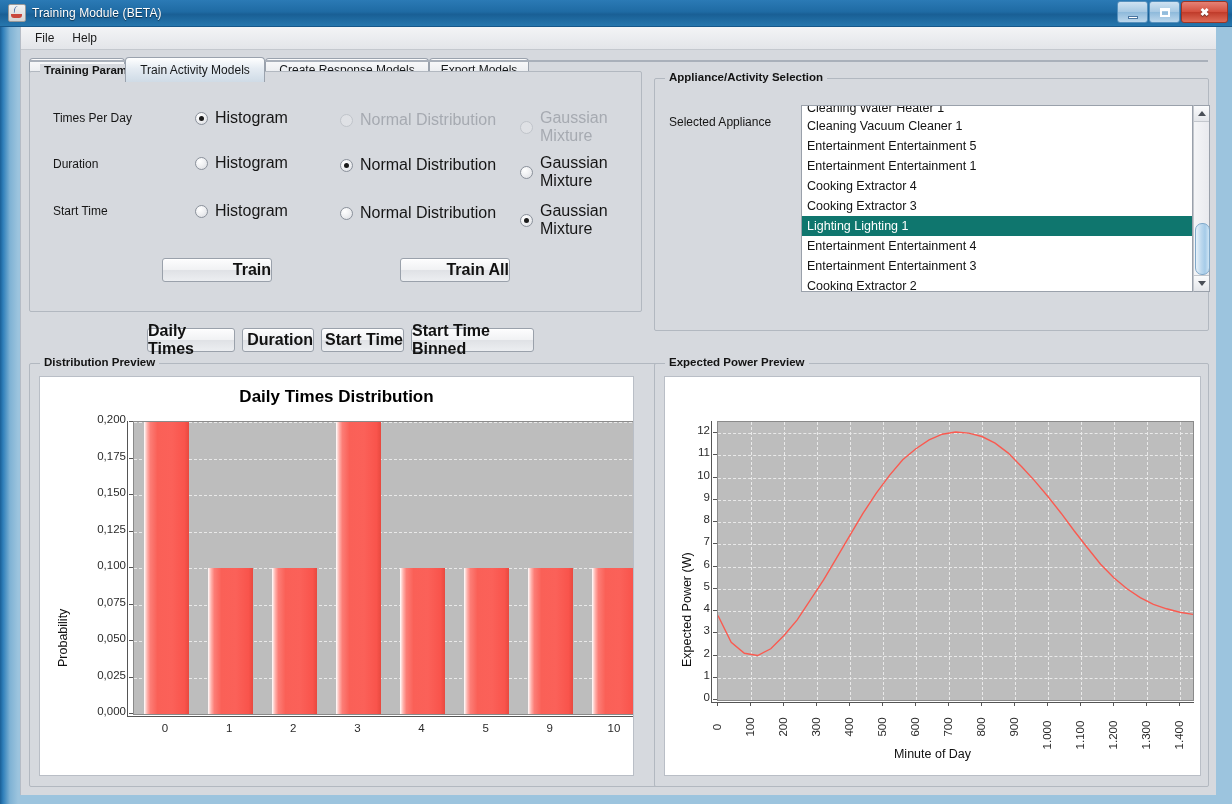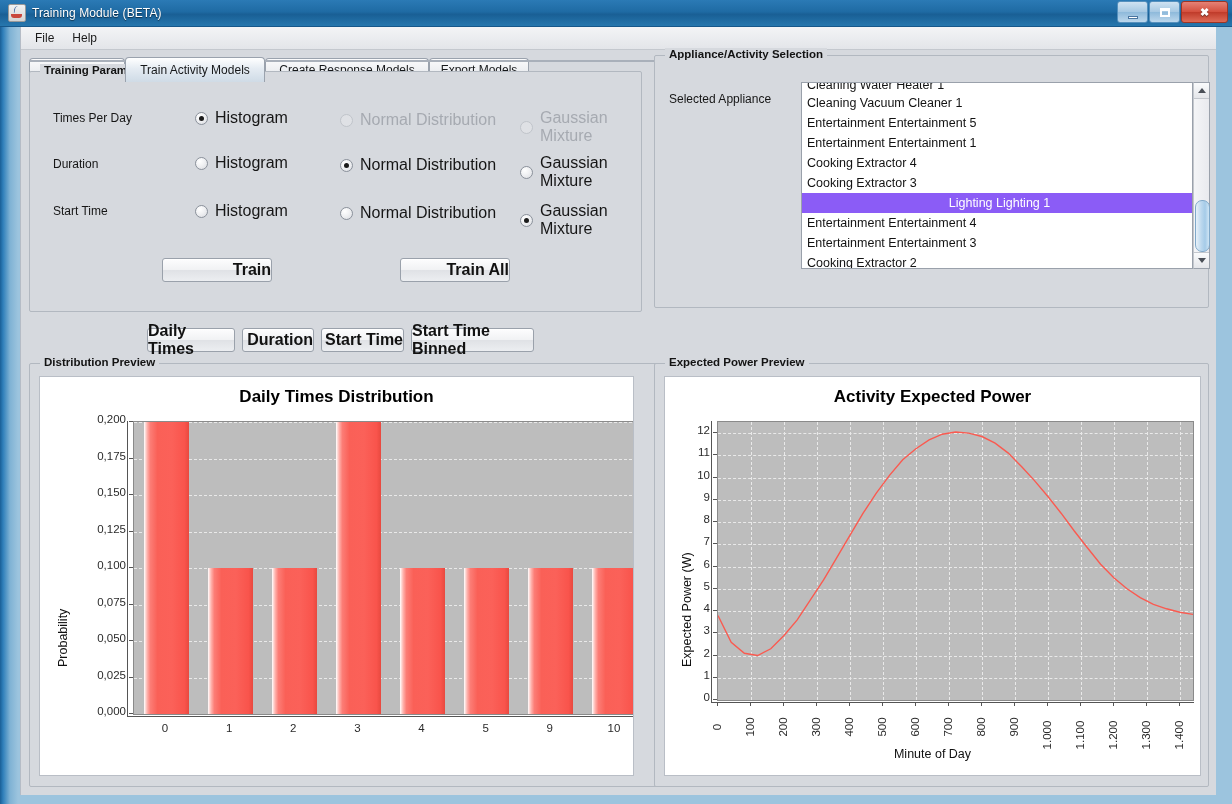--- a/index.html
+++ b/index.html
@@ -133,21 +133,21 @@
 
   
   .listbox {
     position:absolute; box-sizing:border-box;
     background:#fff; border:1px solid #9aa1ab; overflow:hidden;
   }
   .listitem {
     height: 20px; line-height: 20px; padding-left: 5px;
     font-size: 12.5px; color:#121212; white-space: nowrap; overflow:hidden;
   }
-  .listitem.sel { background:#8b5cf6; color:#fff;text-align:center; }
+  .listitem.sel { background:#0f766e; color:#fff; }
   .listitem.clip { height: 10px; line-height: 4px; overflow:hidden; }
 
   .vscroll {
     position:absolute; box-sizing:border-box; width: 17px;
     background: linear-gradient(to right,#f4f5f7,#e9eaee);
     border:1px solid #9aa1ab; border-left:1px solid #c3c7cd;
   }
   .vsbtn {
     position:absolute; left:0; width:15px; height:15px;
     background: linear-gradient(to bottom,#fafbfc,#e4e6ea);
@@ -277,21 +277,21 @@
       </div>
 
       <div class="btn" style="left:132px; top:186px; width:110px; height:24px;">
         <span>Train</span>
       </div>
       <div class="btn" style="left:370px; top:186px; width:110px; height:24px;">
         <span>Train All</span>
       </div>
     </div>
 
-    <div class="panel" style="left:633px; top:28px; width:555px; height:253px;">
+    <div class="panel" style="left:633px; top:51px; width:555px; height:253px;">
       <div class="ptitle">Appliance/Activity Selection</div>
 
       <div class="row-label" style="left:14px; top:36px;">Selected Appliance</div>
 
       <div class="listbox" style="left:146px; top:26px; width:392px; height:187px;">
         <div class="listitem clip">Cleaning Water Heater 1</div>
         <div class="listitem">Cleaning Vacuum Cleaner 1</div>
         <div class="listitem">Entertainment Entertainment 5</div>
         <div class="listitem">Entertainment Entertainment 1</div>
         <div class="listitem">Cooking Extractor 4</div>
@@ -382,21 +382,20 @@
           <div class="xtick" style="left: 541.875px; width: 64.125px; top: 345px;">10</div>
           <div class="tickmark" style="left: 87px; top: 339px; width: 525px; height: 1px;"></div>
           <div class="tickmark" style="left: 87px; top: 44px; width: 1px; height: 296px;"></div>
         </div>
     </div>
 
     <div class="panel" style="left:633px; top:336px; width:555px; height:424px;padding-left:9px;">
       <div class="ptitle">Expected Power Preview</div>
 
       <div class="chartpane" style="left:9px; top:12px; width:537px; height:400px;">
-        <div class="chart-title" style="position:absolute; left:0; right:0; top:10px; font-size:17px;">Activity Expected Power</div>
 
         <div class="axis-title vert" style="left:15px; top:290px;">Expected Power (W)</div>
 
         <div class="plot" id="lineplot" style="left:52px; top:44px; width:477px; height:280px;">
             <div class="gline" style="top: 278px;"></div>
             <div class="gline" style="top: 256px;"></div>
             <div class="gline" style="top: 234px;"></div>
             <div class="gline" style="top: 211px;"></div>
             <div class="gline" style="top: 189px;"></div>
             <div class="gline" style="top: 167px;"></div>

